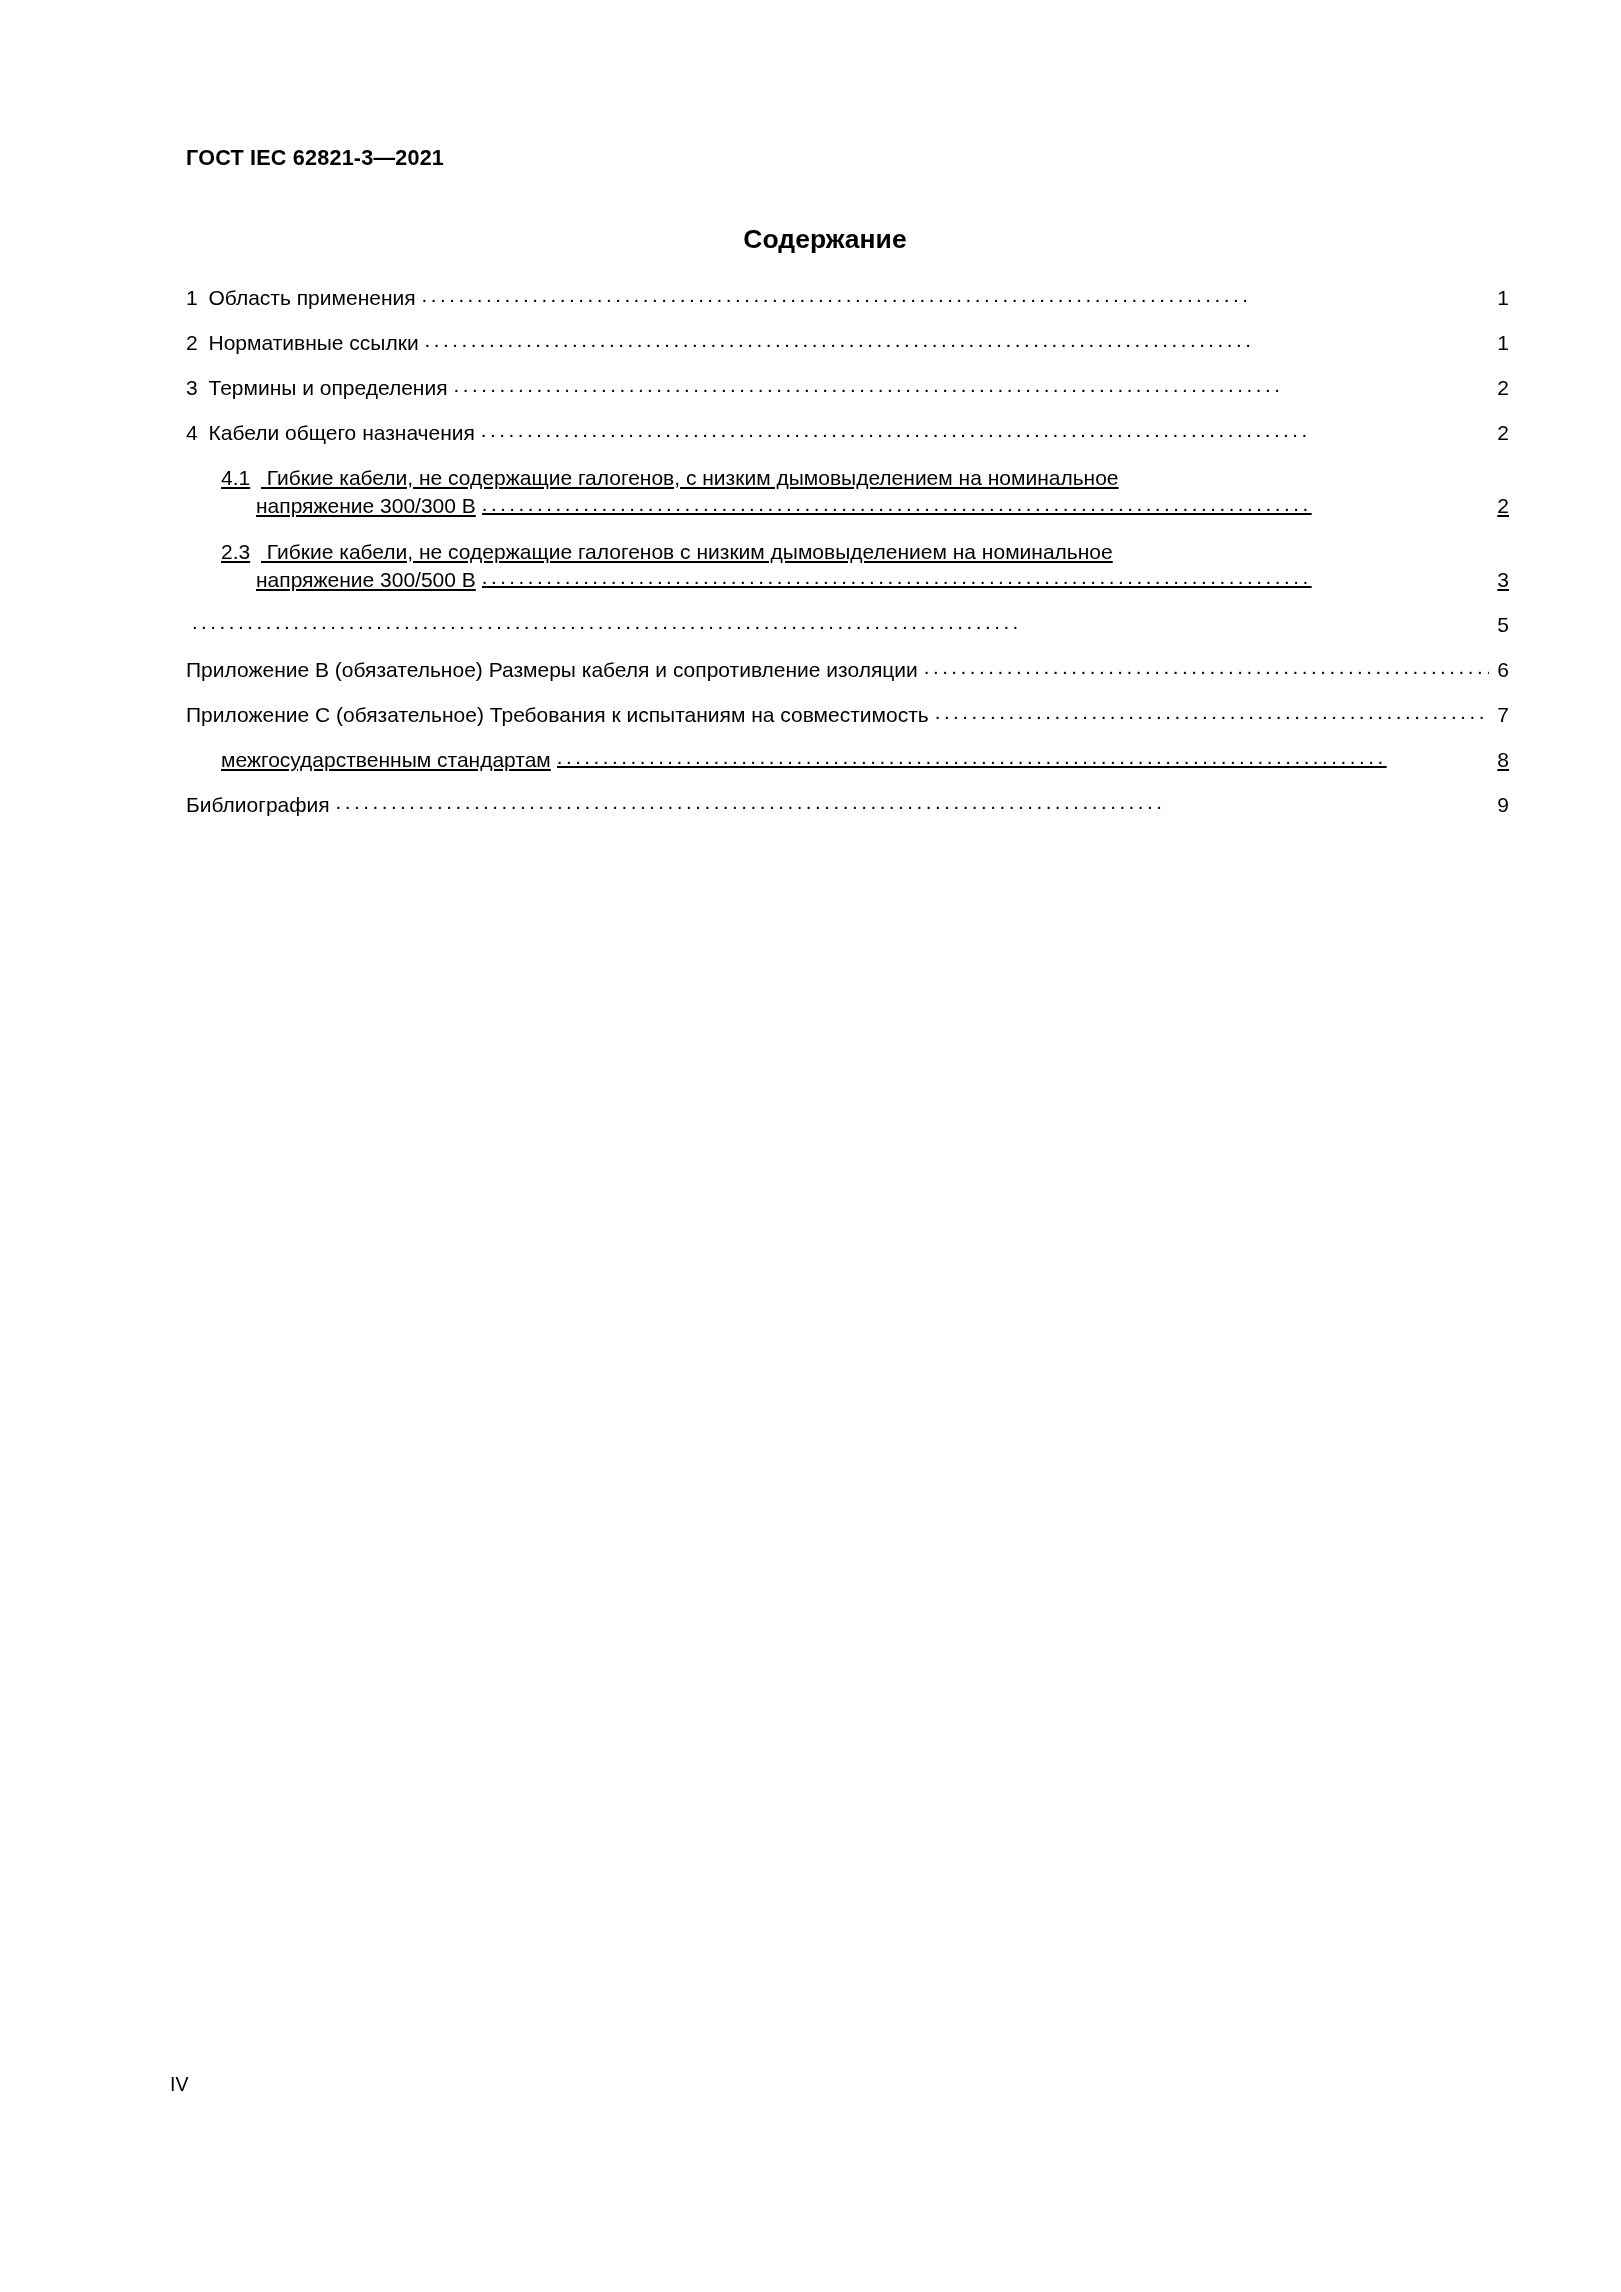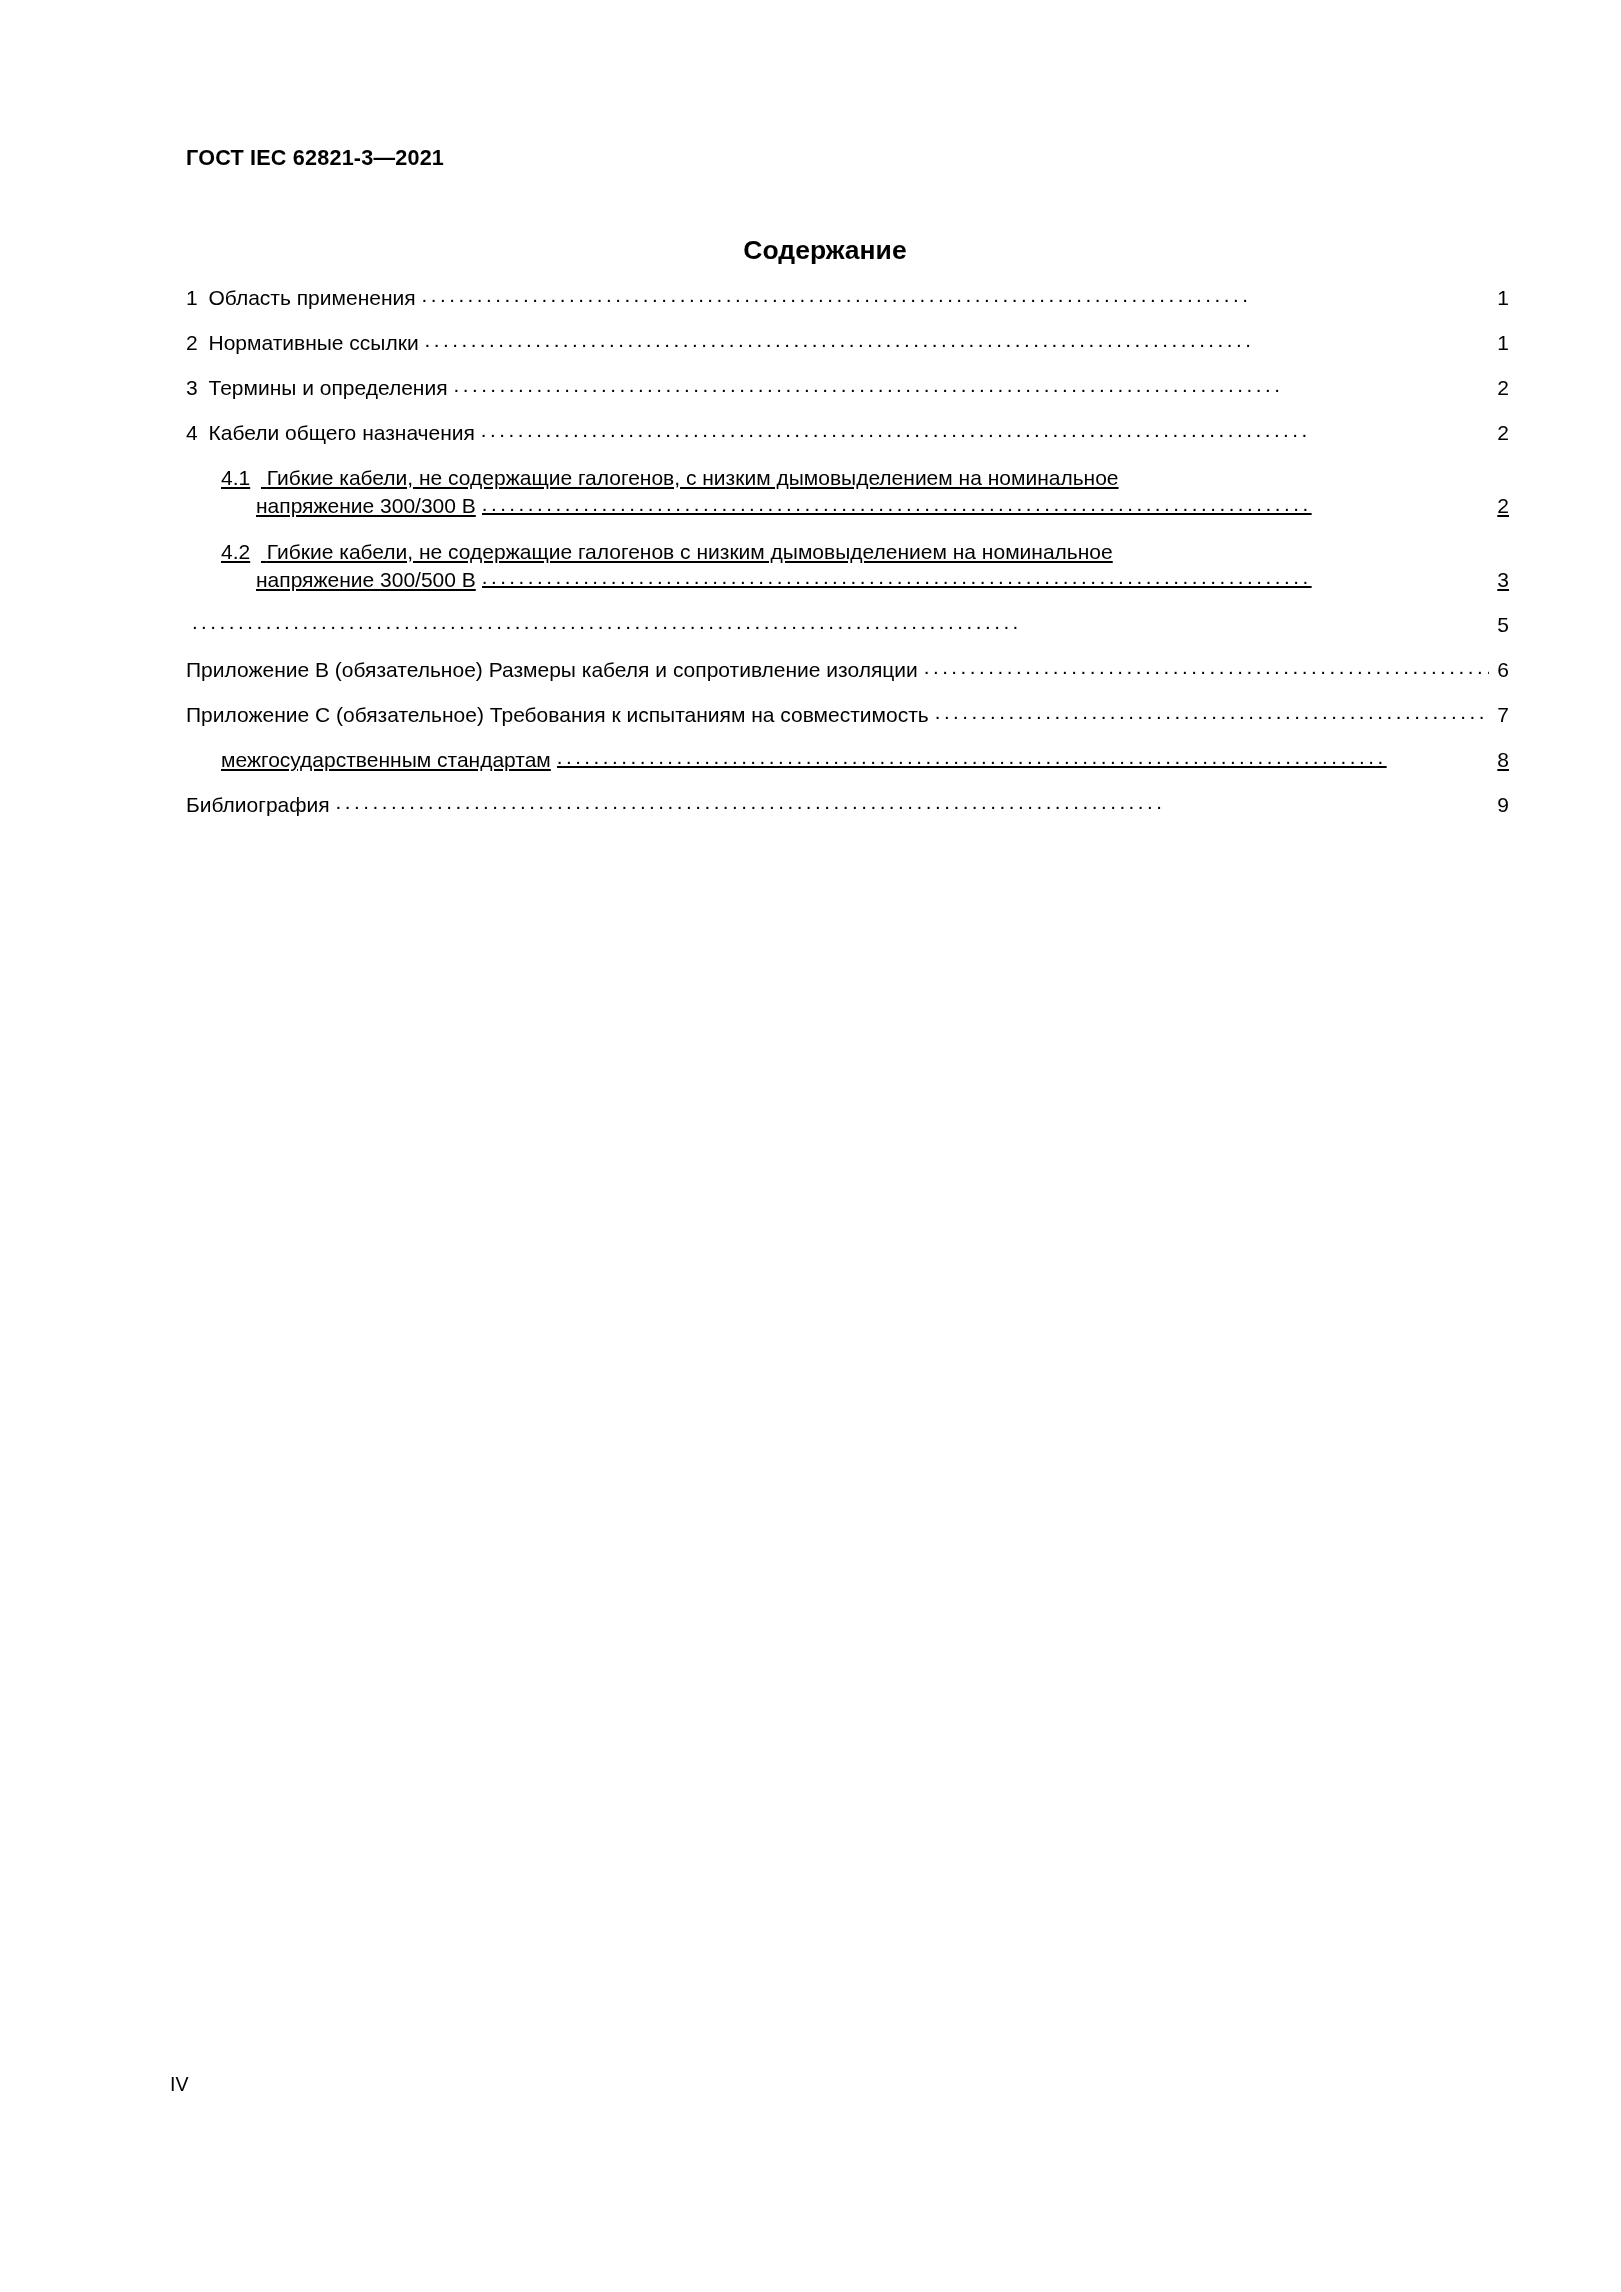--- a/index.html
+++ b/index.html
@@ -26,21 +26,21 @@
   .header {
     position: absolute;
     top: 145px;
     left: 186px;
     font-size: 21.6px;
     font-weight: bold;
     letter-spacing: 0.2px;
   }
   .toc-title {
     position: absolute;
-    top: 235px;
+    top: 224px;
     left: 0;
     width: 1621px;
     text-align: center;
     font-size: 26.5px;
     font-weight: bold;
     padding-left: 29px;
     box-sizing: border-box;
   }
   .toc {
     position: absolute;
@@ -154,21 +154,21 @@
       </div>
       <div class="line2 wrap-second">
         <span class="txt">напряжение 300/300 В</span>
         <span class="dots">..........................................................................................</span>
         <span class="pg">2</span>
       </div>
     </div>
 
     <div class="entry wrapped indent-1">
       <div class="line1">
-        <span class="num">4.2</span>
+        <span class="num">2.3</span>
         <span class="txt">Гибкие кабели, не содержащие галогенов с низким дымовыделением на номинальное</span>
       </div>
       <div class="line2 wrap-second">
         <span class="txt">напряжение 300/500 В</span>
         <span class="dots">..........................................................................................</span>
         <span class="pg">3</span>
       </div>
     </div>
 
     <div class="entry">

